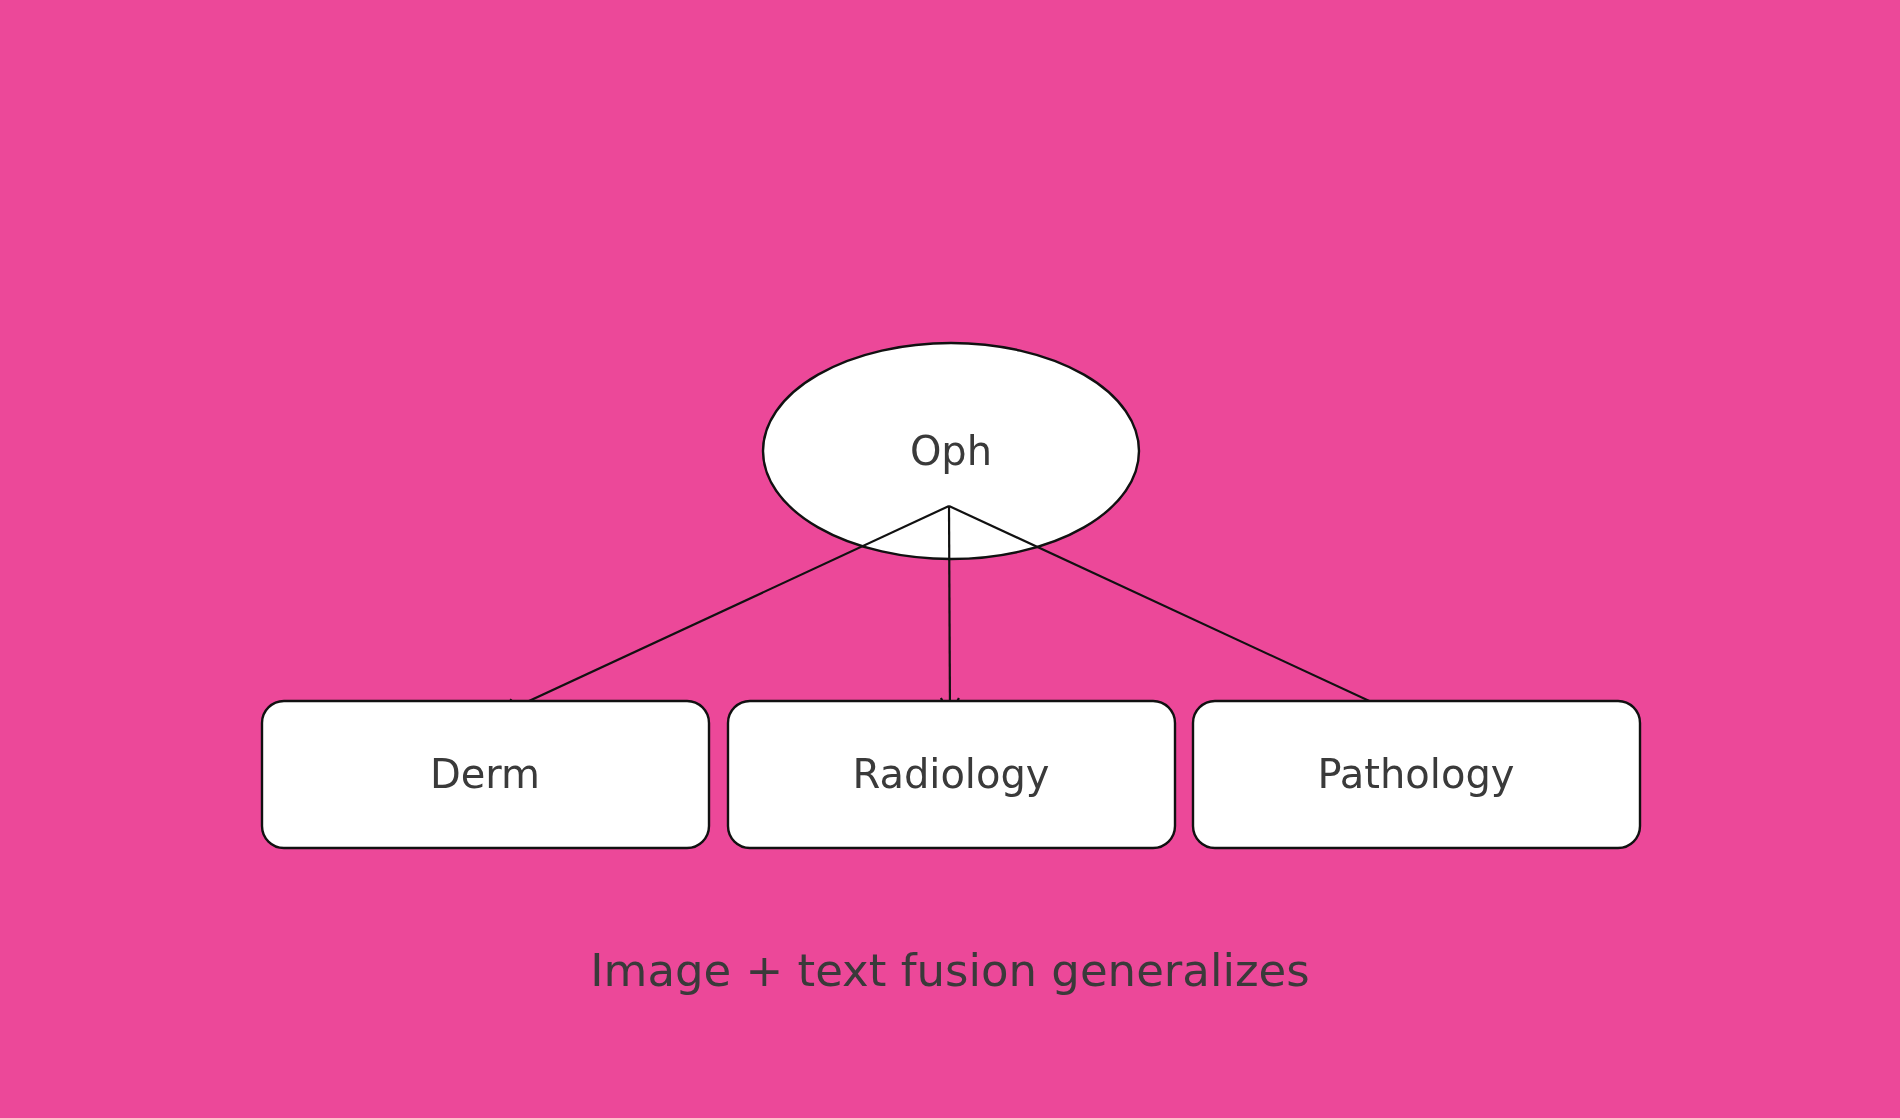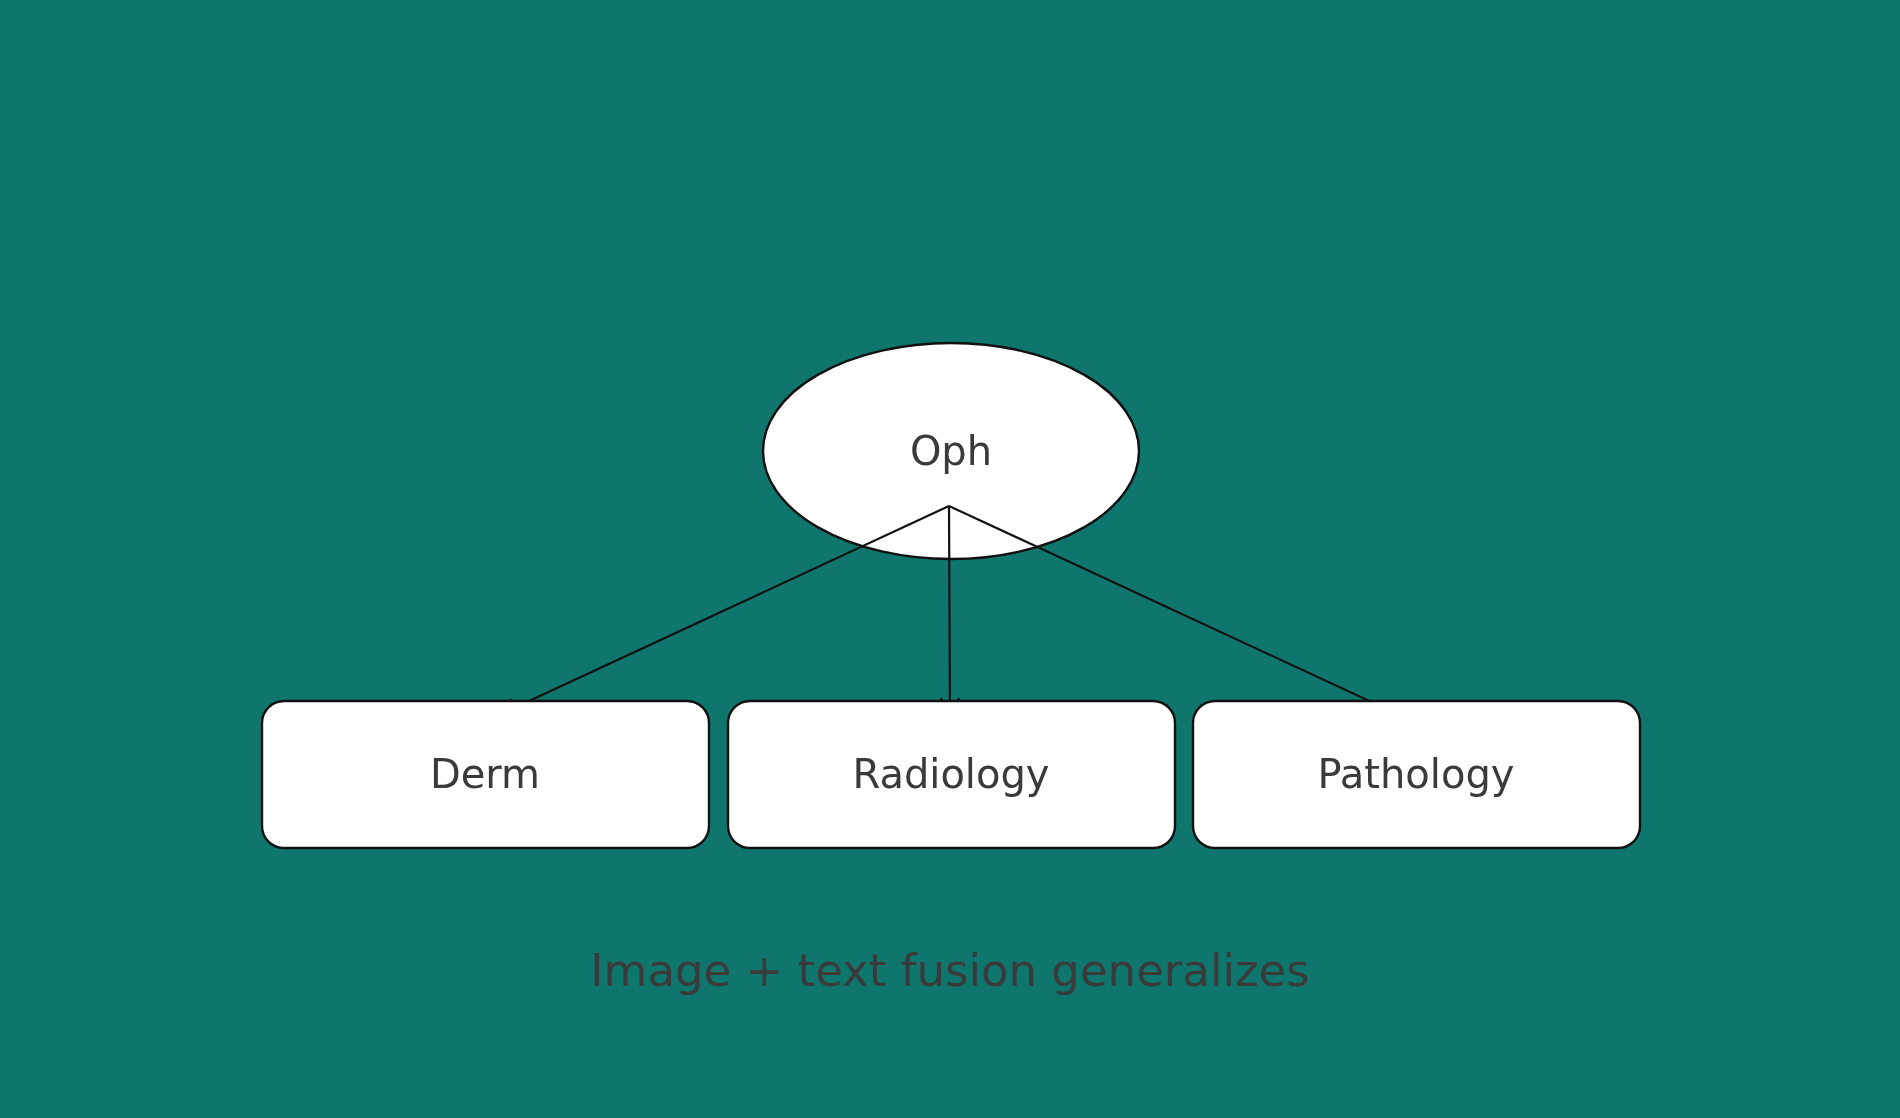--- a/index.html
+++ b/index.html
@@ -4,21 +4,21 @@
 <style>
   html, body {
     margin: 0;
     padding: 0;
     background: #ffffff;
   }
   .page {
     position: relative;
     width: 1900px;
     height: 1118px;
-    background: #0f766e;
+    background: #ec4899;
     overflow: hidden;
     font-family: "DejaVu Sans", sans-serif;
   }
   svg.diagram {
     display: block;
     width: 1900px;
     height: 1118px;
   }
   .node-shape {
     fill: #ffffff;

